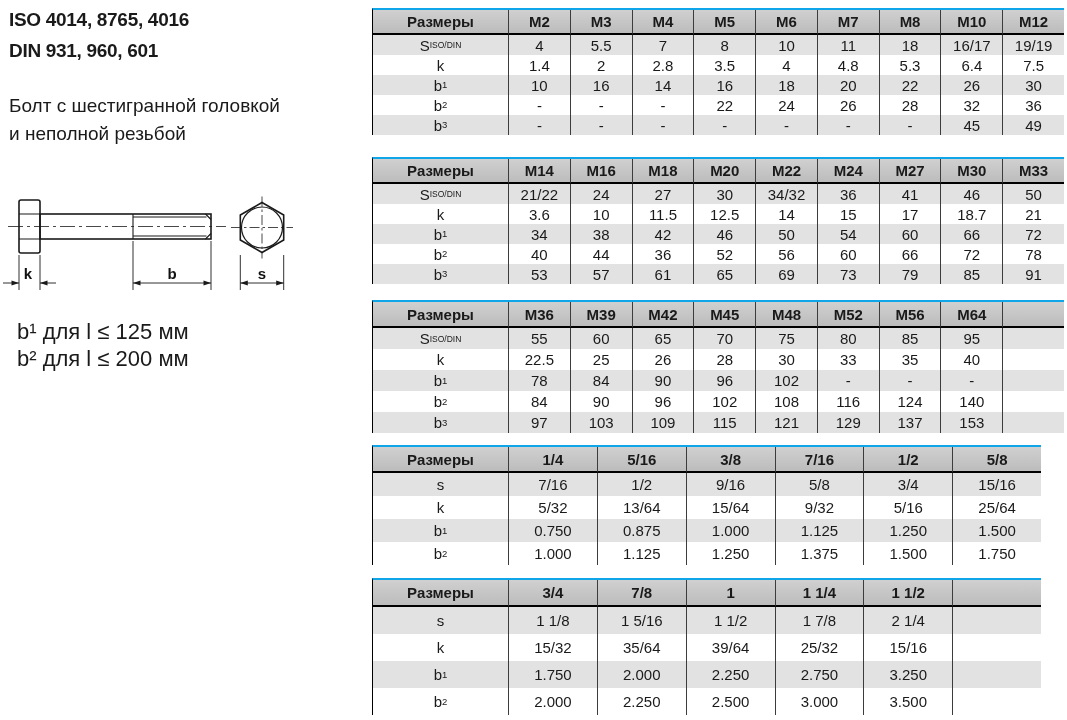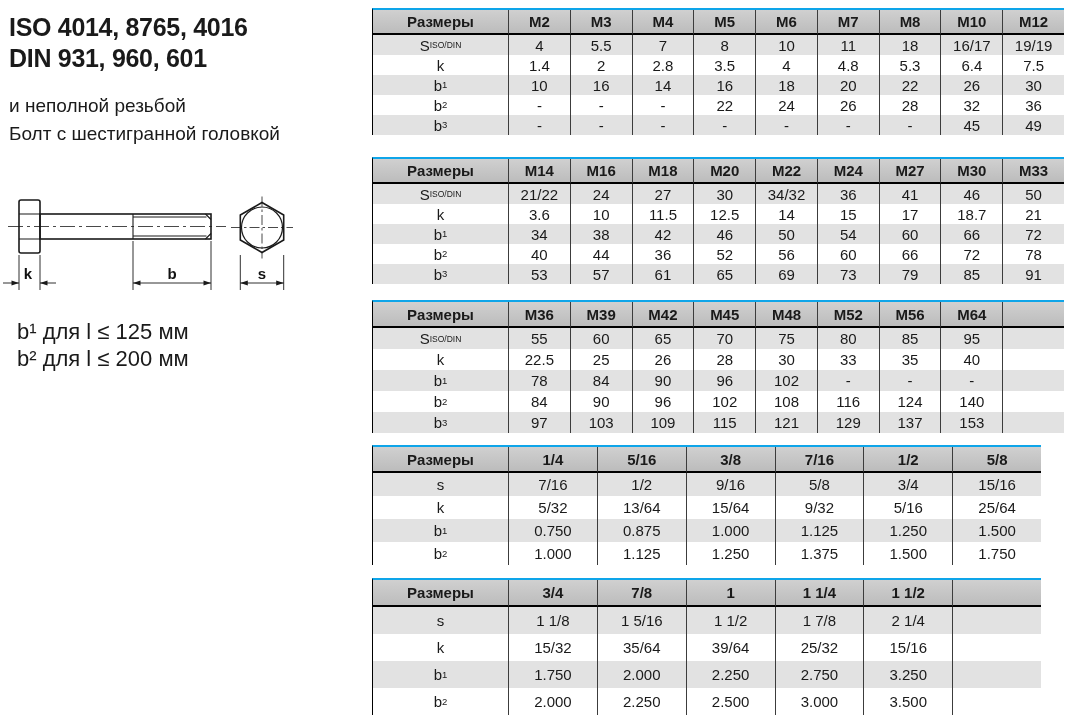--- a/index.html
+++ b/index.html
@@ -2,22 +2,22 @@
 <html><head>
 <meta charset="utf-8">
 <style>
   html,body { margin:0; padding:0; background:#fff; }
   #canvas {
     position:relative; width:1067px; height:720px; background:#ffffff;
     font-family:"Liberation Sans", sans-serif; color:#1a1a1a; overflow:hidden;
   }
 
   
-  .title-block { position:absolute; left:9px; top:12px; font-weight:bold;
-                 font-size:25px; line-height:31px; letter-spacing:-0.3px; }
+  .title-block { position:absolute; left:9px; top:4px; font-weight:bold;
+                 font-size:19px; line-height:31px; letter-spacing:-0.3px; }
   .subtitle-block { position:absolute; left:9px; top:92px; font-size:19px; line-height:28px; }
   .footnotes { position:absolute; left:17px; top:318px; font-size:22px; line-height:27px; }
 
   
   .diagram { position:absolute; left:0; top:193px; }
 
   
   .sizetable {
     position:absolute; display:grid;
     border-top:2px solid #0ea5e9; border-left:1.5px solid #000;
@@ -49,22 +49,22 @@
 </head>
 <body>
 
 <div id="canvas">
 
   <div class="title-block">
     <div>ISO 4014, 8765, 4016</div>
     <div>DIN 931, 960, 601</div>
   </div>
   <div class="subtitle-block">
+    <div>Болт с шестигранной головкой</div>
     <div>и неполной резьбой</div>
-    <div>Болт с шестигранной головкой</div>
   </div>
 
   <svg class="diagram" width="335" height="112" viewBox="0 0 335 112">
     <g stroke="#1a1a1a" fill="none">
 
       <path d="M8 33.5 H226" stroke-width="0.8" stroke-dasharray="15 4 3 4"></path>
 
       <g stroke-width="1.6">
         <rect x="19" y="7" width="21" height="53" rx="2"></rect>
         <path d="M19 21 H40 M19 46 H40" stroke-width="1.1"></path>

